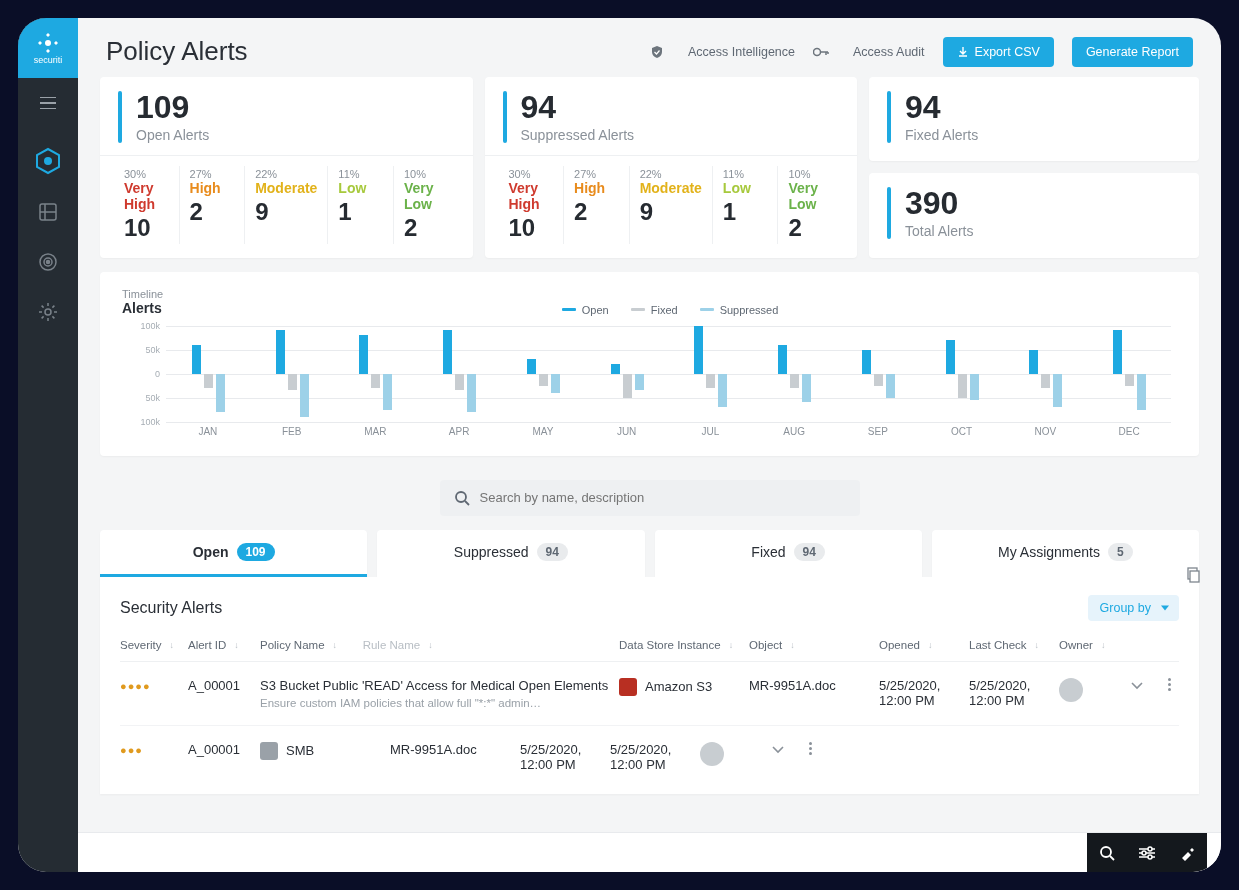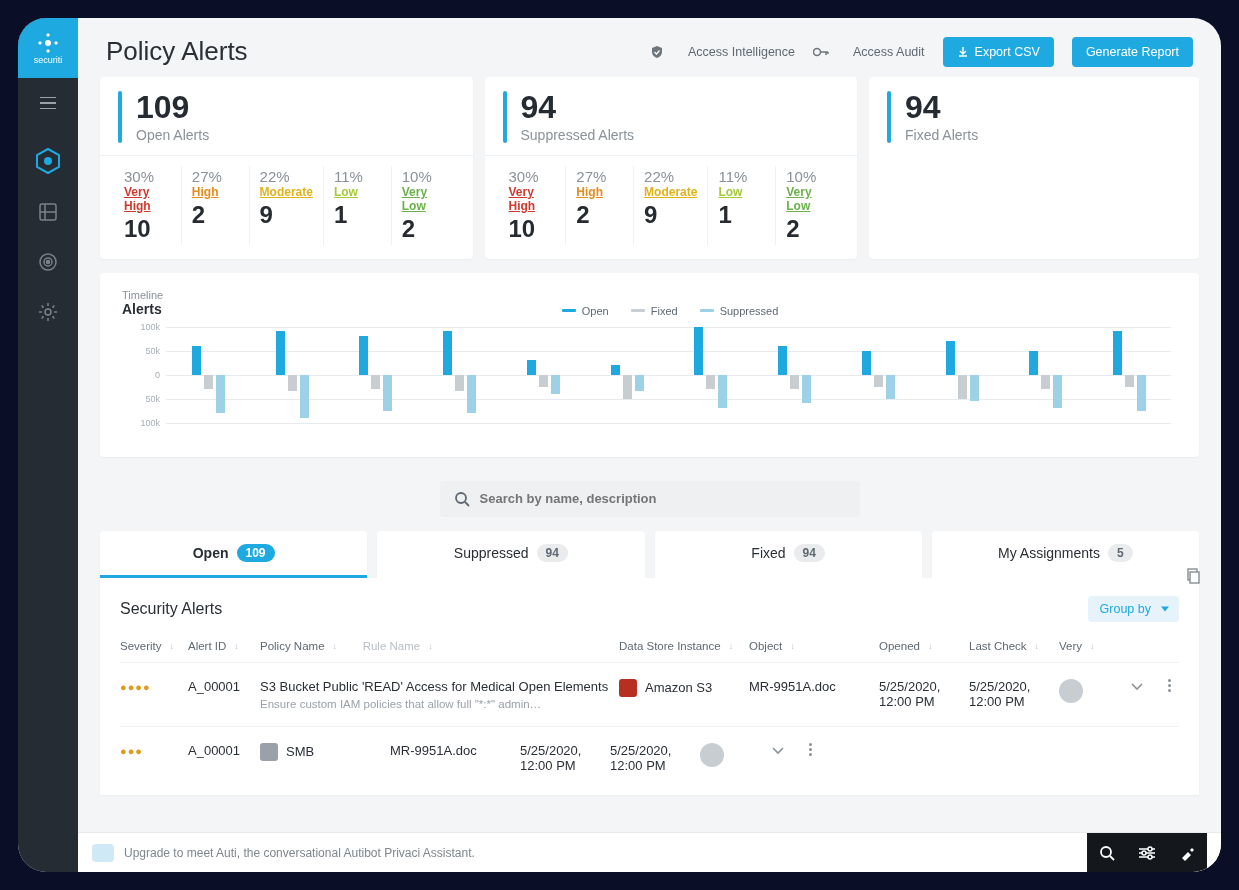--- a/index.html
+++ b/index.html
@@ -22,22 +22,22 @@
 .cards-row { display: flex; gap: 12px; padding: 0 22px; }
 .card { background: #fff; border-radius: 4px; padding: 0; flex: 1; box-shadow: 0 1px 2px rgba(0,0,0,0.04); }
 .card-stack { display: flex; flex-direction: column; gap: 12px; width: 330px; flex: none; }
 .card-head { display: flex; align-items: flex-start; padding: 14px 18px 12px 18px; }
 .accent-bar { width: 4px; background: #1ea9e1; align-self: stretch; margin-right: 14px; border-radius: 2px; }
 .big-num { font-size: 32px; font-weight: 700; color: #262b31; line-height: 1.05; }
 .big-label { font-size: 14px; color: #8a9199; margin-top: 2px; }
 .sev-row { display: flex; border-top: 1px solid #eef0f2; padding: 10px 14px 14px 14px; gap: 0; }
 .sev-cell { flex: 1; border-right: 1px solid #eef0f2; padding: 2px 10px; }
 .sev-cell:last-child { border-right: none; }
-.sev-pct { font-size: 15px; color: #8a9199; }
-.sev-name { font-size: 12px; font-weight: 600; text-decoration: underline; }
+.sev-pct { font-size: 11px; color: #8a9199; }
+.sev-name { font-size: 14px; font-weight: 600; }
 .sev-count { font-size: 24px; font-weight: 700; color: #262b31; margin-top: 2px; }
 .c-veryhigh { color: #cf3a2e; }
 .c-high { color: #e88b1c; }
 .c-moderate { color: #e2b21a; }
 .c-low { color: #a7c93d; }
 .c-verylow { color: #6bb24a; }
 .timeline-card { background: #fff; margin: 14px 22px 0 22px; border-radius: 4px; padding: 16px 22px 10px 22px; position: relative; box-shadow: 0 1px 2px rgba(0,0,0,0.04); }
 .tl-header { display: flex; align-items: flex-end; }
 .tl-titles .sub { font-size: 11px; color: #8a9199; }
 .tl-titles .main-t { font-size: 14px; font-weight: 600; color: #2a2f36; }
@@ -53,21 +53,21 @@
 .months { position: absolute; left: 44px; right: 6px; bottom: 0; height: 20px; display: flex; }
 .month { flex: 1; text-align: center; font-size: 10px; color: #8a9199; }
 .bars-layer { position: absolute; left: 44px; right: 6px; top: 0; bottom: 24px; display: flex; }
 .bar-group { flex: 1; position: relative; }
 .bar { position: absolute; width: 9px; left: 50%; }
 .bar.open { background: #1ea9e1; transform: translateX(-16px); }
 .bar.fixed { background: #c8cdd1; transform: translateX(-4px); }
 .bar.supp { background: #9dd1e8; transform: translateX(8px); }
 .search-wrap { display: flex; justify-content: center; padding: 24px 0 14px 0; }
 .search { background: #eef0f2; border-radius: 4px; width: 420px; display: flex; align-items: center; padding: 10px 14px; gap: 10px; }
-.search input { border: none; background: transparent; outline: none; font-size: 13px; flex: 1; color: #2a2f36; font-weight: bold; }
+.search input { border: none; background: transparent; outline: none; font-size: 13px; flex: 1; color: #2a2f36; }
 .tabs { display: flex; gap: 10px; padding: 0 22px; }
 .tab { flex: 1; background: #fff; border-radius: 4px 4px 0 0; text-align: center; padding: 13px 0; font-size: 14px; color: #2a2f36; display: flex; align-items: center; justify-content: center; gap: 8px; cursor: pointer; border-bottom: 3px solid transparent; box-shadow: 0 1px 2px rgba(0,0,0,0.04); }
 .tab.active { border-bottom-color: #1ea9e1; font-weight: 600; }
 .tab .badge { background: #e9ebed; color: #5f6873; border-radius: 10px; padding: 2px 9px; font-size: 12px; font-weight: 600; }
 .tab.active .badge { background: #1ea9e1; color: #fff; }
 .table-card { background: #fff; margin: 0 22px; padding: 18px 20px 6px 20px; position: relative; box-shadow: 0 1px 2px rgba(0,0,0,0.04); }
 .table-top { display: flex; align-items: center; margin-bottom: 12px; gap: 24px; }
 .table-title { font-size: 16px; color: #2a2f36; }
 .groupby { margin-left: auto; background: #e6f3fb; color: #1ea9e1; border-radius: 4px; padding: 6px 28px 6px 12px; font-size: 12.5px; position: relative; cursor: pointer; }
 .th-row { display: flex; font-size: 11.5px; color: #5f6873; padding: 6px 0 10px 0; border-bottom: 1px solid #eef0f2; align-items: center; }
@@ -253,20 +253,29 @@
       <div class="card-stack">
         <div class="card">
           <div class="card-head" style="padding-bottom:16px">
               <div class="accent-bar"></div>
               <div>
                 <div class="big-num">94</div>
                 <div class="big-label">Fixed Alerts</div>
               </div>
             </div>
         </div>
+        <div class="card">
+          <div class="card-head" style="padding-bottom:16px">
+              <div class="accent-bar"></div>
+              <div>
+                <div class="big-num">390</div>
+                <div class="big-label">Total Alerts</div>
+              </div>
+            </div>
+        </div>
       </div>
     </div>
 
     <div class="timeline-card">
       <div class="tl-header">
         <div class="tl-titles">
             <div class="sub">Timeline</div>
             <div class="main-t">Alerts</div>
           </div>
         <div class="legend">
@@ -354,20 +363,34 @@
     <div class="bar open" style="bottom:48px;height:24px"></div>
     <div class="bar fixed" style="top:48px;height:14.399999999999999px"></div>
     <div class="bar supp" style="top:48px;height:33.599999999999994px"></div>
   </div>
             <div class="bar-group">
     <div class="bar open" style="bottom:48px;height:43.2px"></div>
     <div class="bar fixed" style="top:48px;height:12px"></div>
     <div class="bar supp" style="top:48px;height:36px"></div>
   </div>
           </div>
+        <div class="months" id="months">
+            <div class="month">JAN</div>
+            <div class="month">FEB</div>
+            <div class="month">MAR</div>
+            <div class="month">APR</div>
+            <div class="month">MAY</div>
+            <div class="month">JUN</div>
+            <div class="month">JUL</div>
+            <div class="month">AUG</div>
+            <div class="month">SEP</div>
+            <div class="month">OCT</div>
+            <div class="month">NOV</div>
+            <div class="month">DEC</div>
+          </div>
       </div>
     </div>
 
     <div class="search-wrap">
       <div class="search">
         <svg width="16" height="16" viewBox="0 0 16 16">
             <circle cx="7" cy="7" r="5" fill="none" stroke="#5f6873" stroke-width="1.8"></circle>
             <path d="M11 11l4 4" stroke="#5f6873" stroke-width="1.8"></path>
           </svg>
         <input placeholder="Search by name, description" style="">
@@ -424,21 +447,21 @@
           </div>
         <div class="th col-open">
             <span>Opened</span>
             <span class="sort">↓</span>
           </div>
         <div class="th col-check">
             <span>Last Check</span>
             <span class="sort">↓</span>
           </div>
         <div class="th col-owner">
-            <span>Very</span>
+            <span>Owner</span>
             <span class="sort">↓</span>
           </div>
         <div class="col-expand"></div>
           <div class="col-more"></div>
       </div>
       <div id="rows">
 <div class="row">
   <div class="col-sev"><span class="sev-dots">●●●●</span></div>
   <div class="col-id">A_00001</div>
   <div class="col-policy">
@@ -480,24 +503,20 @@
               <i></i>
               <i></i>
               <i></i>
             </div>
 </div>
         </div>
     </div>
   </div>
 
   <div class="footer-bar">
-    <div class="footer-left">
-      <span class="chat-ico"></span>
-      <span>Upgrade to meet Auti, the conversational Autibot Privaci Assistant.</span>
-    </div>
     <div class="footer-right">
       <div class="ftool">
           <svg width="16" height="16" viewBox="0 0 16 16">
             <circle cx="7" cy="7" r="5" fill="none" stroke="#fff" stroke-width="1.8"></circle>
             <path d="M11 11l4 4" stroke="#fff" stroke-width="1.8"></path>
           </svg>
         </div>
       <div class="ftool">
           <svg width="16" height="14" viewBox="0 0 16 14">
             <path d="M0 3h16M0 7h16M0 11h16" stroke="#fff" stroke-width="1.5"></path>

